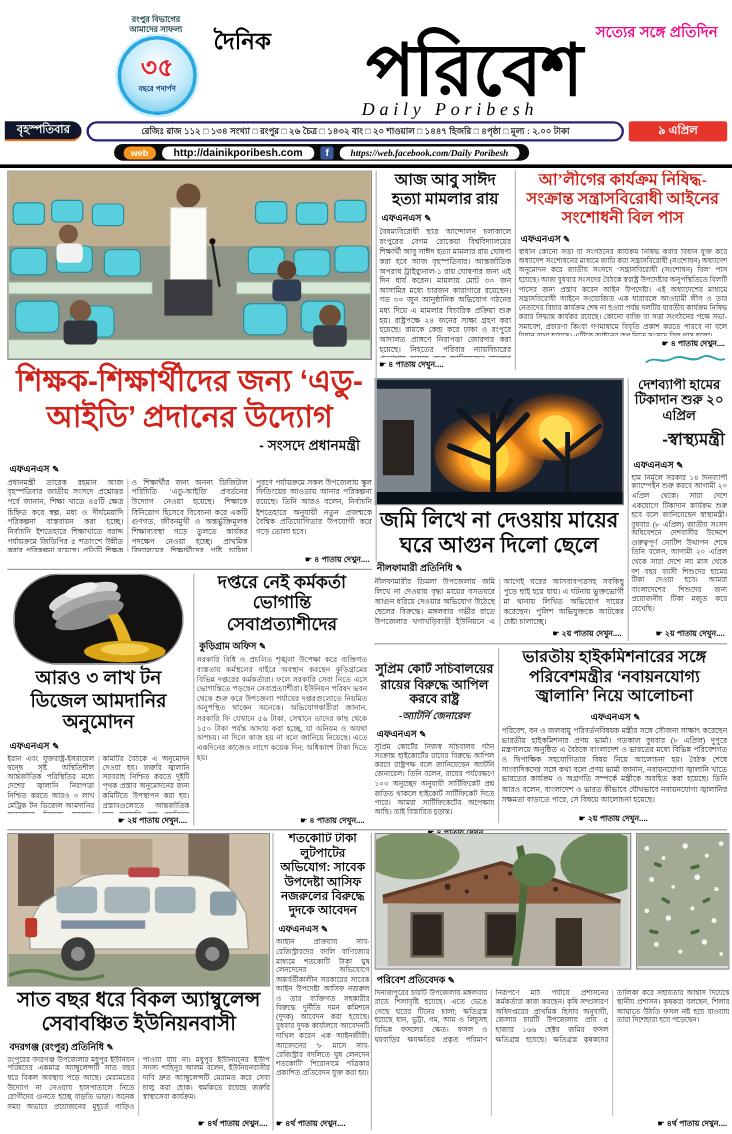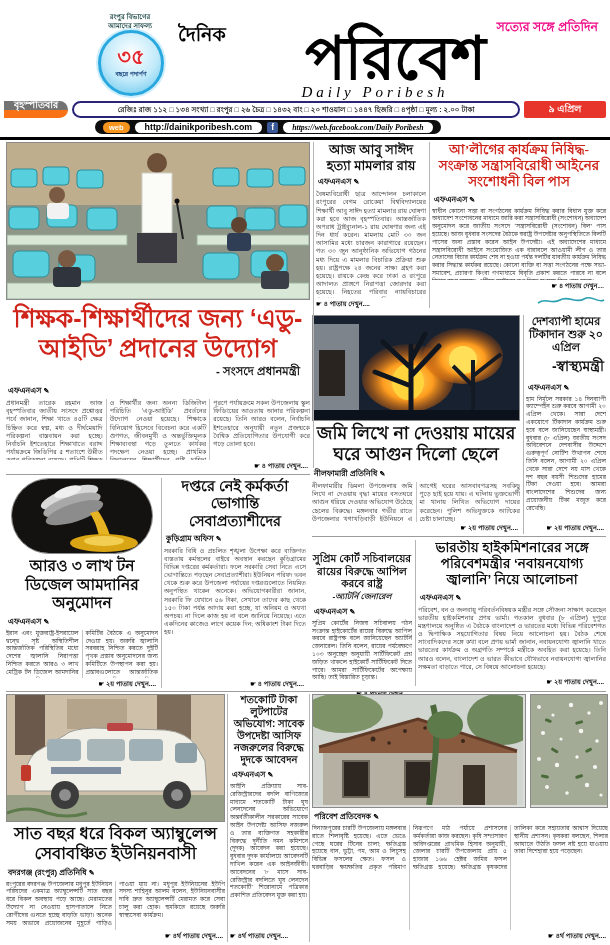--- a/index.html
+++ b/index.html
@@ -14,22 +14,22 @@
          display:flex;flex-direction:column;align-items:center;justify-content:center;box-shadow:0 0 0 2px #cdeefc;}
   .badge-num{font-size:21px;font-weight:900;color:#e3262b;line-height:1;text-shadow:0 0 2px #fff;}
   .badge-cap{font-size:6px;font-weight:bold;color:#06326e;margin-top:2px;}
   .pre-title{font-size:19px;font-weight:900;color:#000;}
   .main-title{font-size:60px;font-weight:900;color:#000;line-height:.95;letter-spacing:-1px;
               text-shadow:1px 1px 0 #fff,-1px -1px 0 #fff;margin-left:20px;}
   .slogan{font-size:12.5px;font-weight:bold;color:#ef0e8a;}
   .subtitle{font-size:15px;font-weight:normal;font-style:italic;letter-spacing:4px;color:#000;
             font-family:"Liberation Serif", serif;}
   .datebar{display:flex;align-items:stretch;gap:4px;height:17px;}
-  .daybox{background:#737373;color:#fff;font-size:9.5px;font-weight:bold;display:flex;align-items:center;
-          padding:0 10px;border-radius:0 9px 9px 0;border-bottom:8px solid #f97316;}
+  .daybox{background:#0f172a;color:#fff;font-size:9.5px;font-weight:bold;display:flex;align-items:center;
+          padding:0 10px;border-radius:0 9px 9px 0;border-bottom:2px solid #f97316;}
   .infopill{flex:1;border:2px solid #2a2478;border-radius:9px;background:#fff;font-size:7.2px;font-weight:bold;
             color:#222;display:flex;align-items:center;justify-content:center;white-space:nowrap;overflow:hidden;}
   .datebox{background:#e8352b;color:#fff;font-size:9.5px;font-weight:bold;display:flex;align-items:center;
            justify-content:center;width:82px;border-radius:2px;}
   .webbar{display:flex;align-items:center;gap:5px;background:#0d0d0d;border-radius:8px;height:14px;padding:0 8px;}
   .weboval{background:#f7941d;color:#fff;font-size:7.5px;font-weight:bold;border-radius:8px;padding:0 6px;line-height:11px;}
   .urlpill{background:#fff;color:#000;font-size:8.8px;font-weight:bold;border-radius:8px;padding:0 10px;line-height:11px;}
   .fbsq{background:#3b5998;color:#fff;font-size:8.5px;font-weight:bold;width:11px;height:11px;border-radius:2px;
         display:flex;align-items:center;justify-content:center;}
   .fbpill{background:#fff;color:#000;font-size:7.8px;font-weight:bold;font-style:italic;border-radius:8px;
@@ -229,21 +229,21 @@
   </div>
 
   <div class="abs article" style="left:312px;top:520px;width:100px;height:148px;margin-top:32px;">
     <div class="hl hl-black" style="font-size:10.5px;">সুপ্রিম কোর্ট সচিবালয়ের রায়ের বিরুদ্ধে আপিল করবে রাষ্ট্র</div>
     <div class="attrib-sm">-অ্যাটর্নি জেনারেল</div>
     <div class="srcrow"><span>এফএনএস</span> <span class="mark">✎</span></div>
     <div class="bodytx" style="font-size:6px;">সুপ্রিম কোর্টের নিজস্ব সচিবালয় গঠন সংক্রান্ত হাইকোর্টের রায়ের বিরুদ্ধে আপিল করবে রাষ্ট্রপক্ষ বলে জানিয়েছেন অ্যাটর্নি জেনারেল। তিনি বলেন, রায়ের পর্যবেক্ষণে ১০৩ অনুচ্ছেদ অনুযায়ী সার্টিফিকেট প্রশ্ন জড়িত থাকলে হাইকোর্ট সার্টিফিকেট দিতে পারে। আমরা সার্টিফিকেটের অপেক্ষায় আছি। তাই বিস্তারিত চূড়ান্ত।</div>
     <div class="more"><span>☛</span> <span>৪ পাতায় দেখুন....</span></div>
   </div>
 
-  <div class="abs article" style="left:418px;top:540px;width:188px;height:148px;">
+  <div class="abs article" style="left:418px;top:540px;width:188px;height:148px;align-items:center;">
     <div class="hl hl-black" style="font-size:13.5px;">ভারতীয় হাইকমিশনারের সঙ্গে পরিবেশমন্ত্রীর ‘নবায়নযোগ্য জ্বালানি’ নিয়ে আলোচনা</div>
     <div class="srcrow"><span>এফএনএস</span> <span class="mark">✎</span></div>
     <div class="bodytx" style="font-size:6.3px;">পরিবেশ, বন ও জলবায়ু পরিবর্তনবিষয়ক মন্ত্রীর সঙ্গে সৌজন্য সাক্ষাৎ করেছেন ভারতীয় হাইকমিশনার প্রণয় ভার্মা। গতকাল বুধবার (৮ এপ্রিল) দুপুরে মন্ত্রণালয়ে অনুষ্ঠিত এ বৈঠকে বাংলাদেশ ও ভারতের মধ্যে বিভিন্ন পরিবেশগত ও দ্বিপাক্ষিক সহযোগিতার বিষয় নিয়ে আলোচনা হয়। বৈঠক শেষে সাংবাদিকদের সঙ্গে কথা বলে প্রণয় ভার্মা জানান, নবায়নযোগ্য জ্বালানি খাতে ভারতের কার্যক্রম ও অগ্রগতি সম্পর্কে মন্ত্রীকে অবহিত করা হয়েছে। তিনি আরও বলেন, বাংলাদেশ ও ভারত কীভাবে যৌথভাবে নবায়নযোগ্য জ্বালানির সক্ষমতা বাড়াতে পারে, সে বিষয়ে আলোচনা হয়েছে।</div>
     <div class="more"><span>☛</span> <span>২য় পাতায় দেখুন....</span></div>
   </div>
 
   <div class="abs article" style="left:6px;top:694px;width:219px;height:248px;">
     <div class="photo" style="height:126px;">
       <svg width="217" height="126" viewBox="0 0 217 126">
         <rect width="217" height="126" fill="#cdbfa8"></rect>

